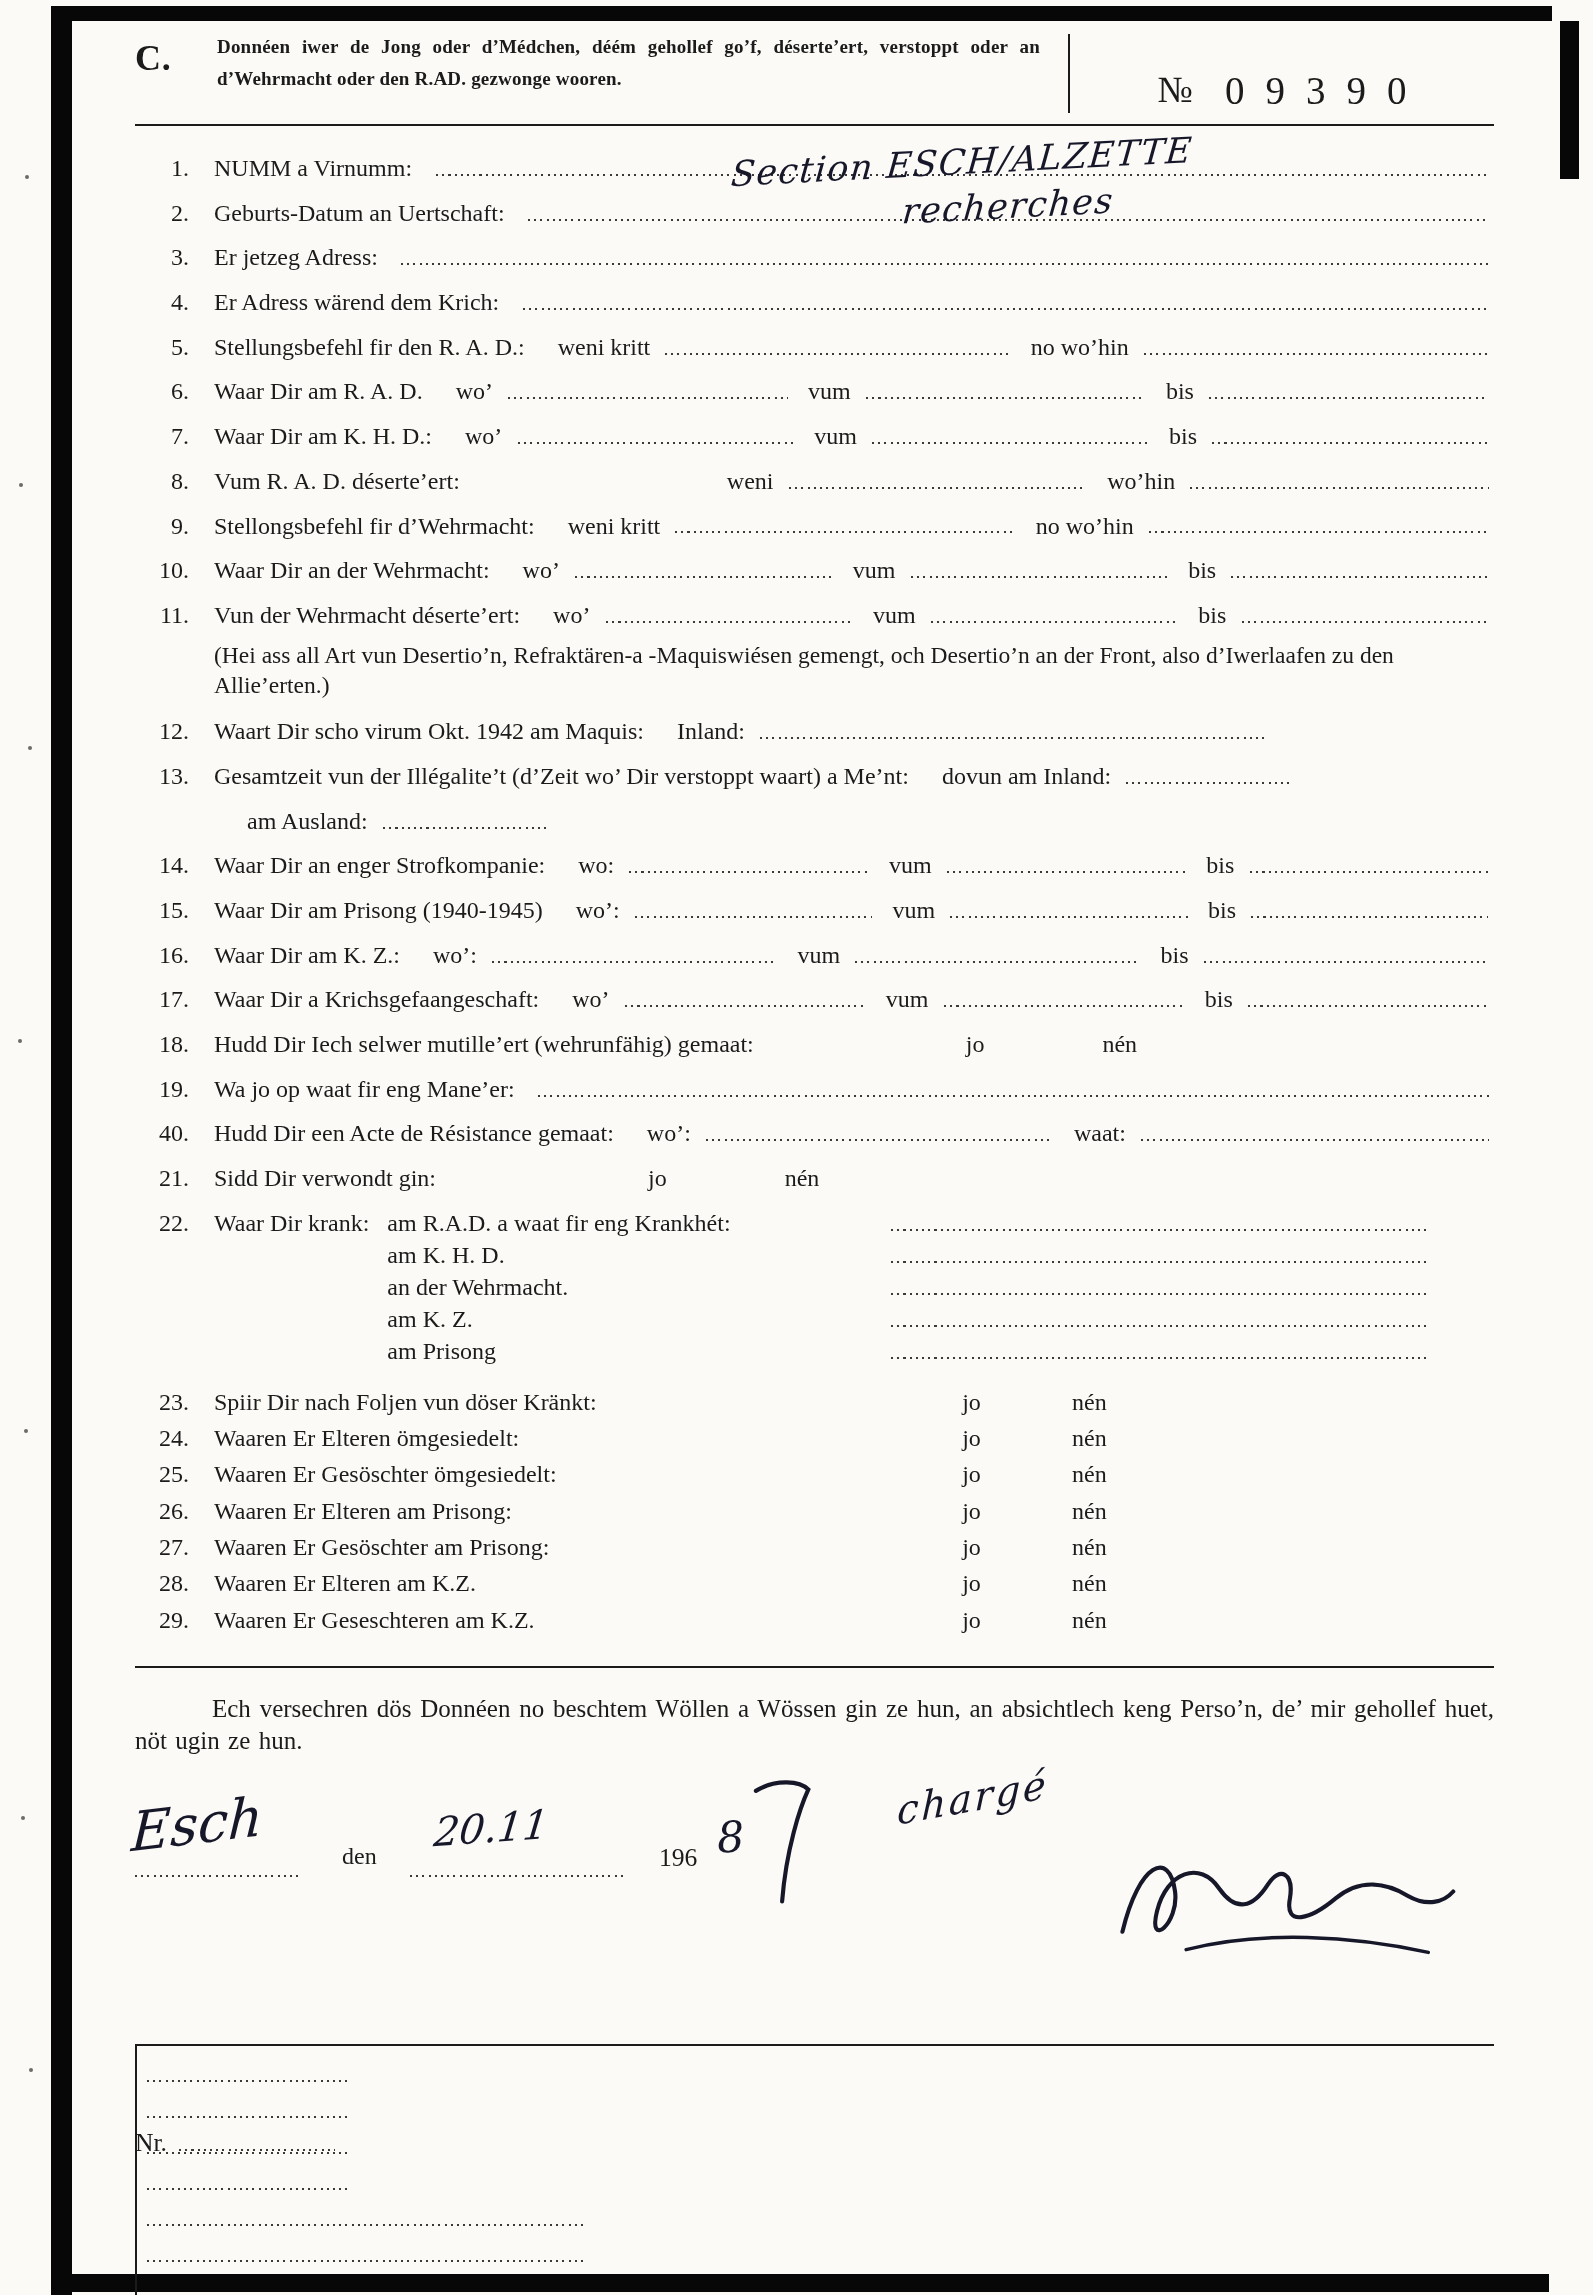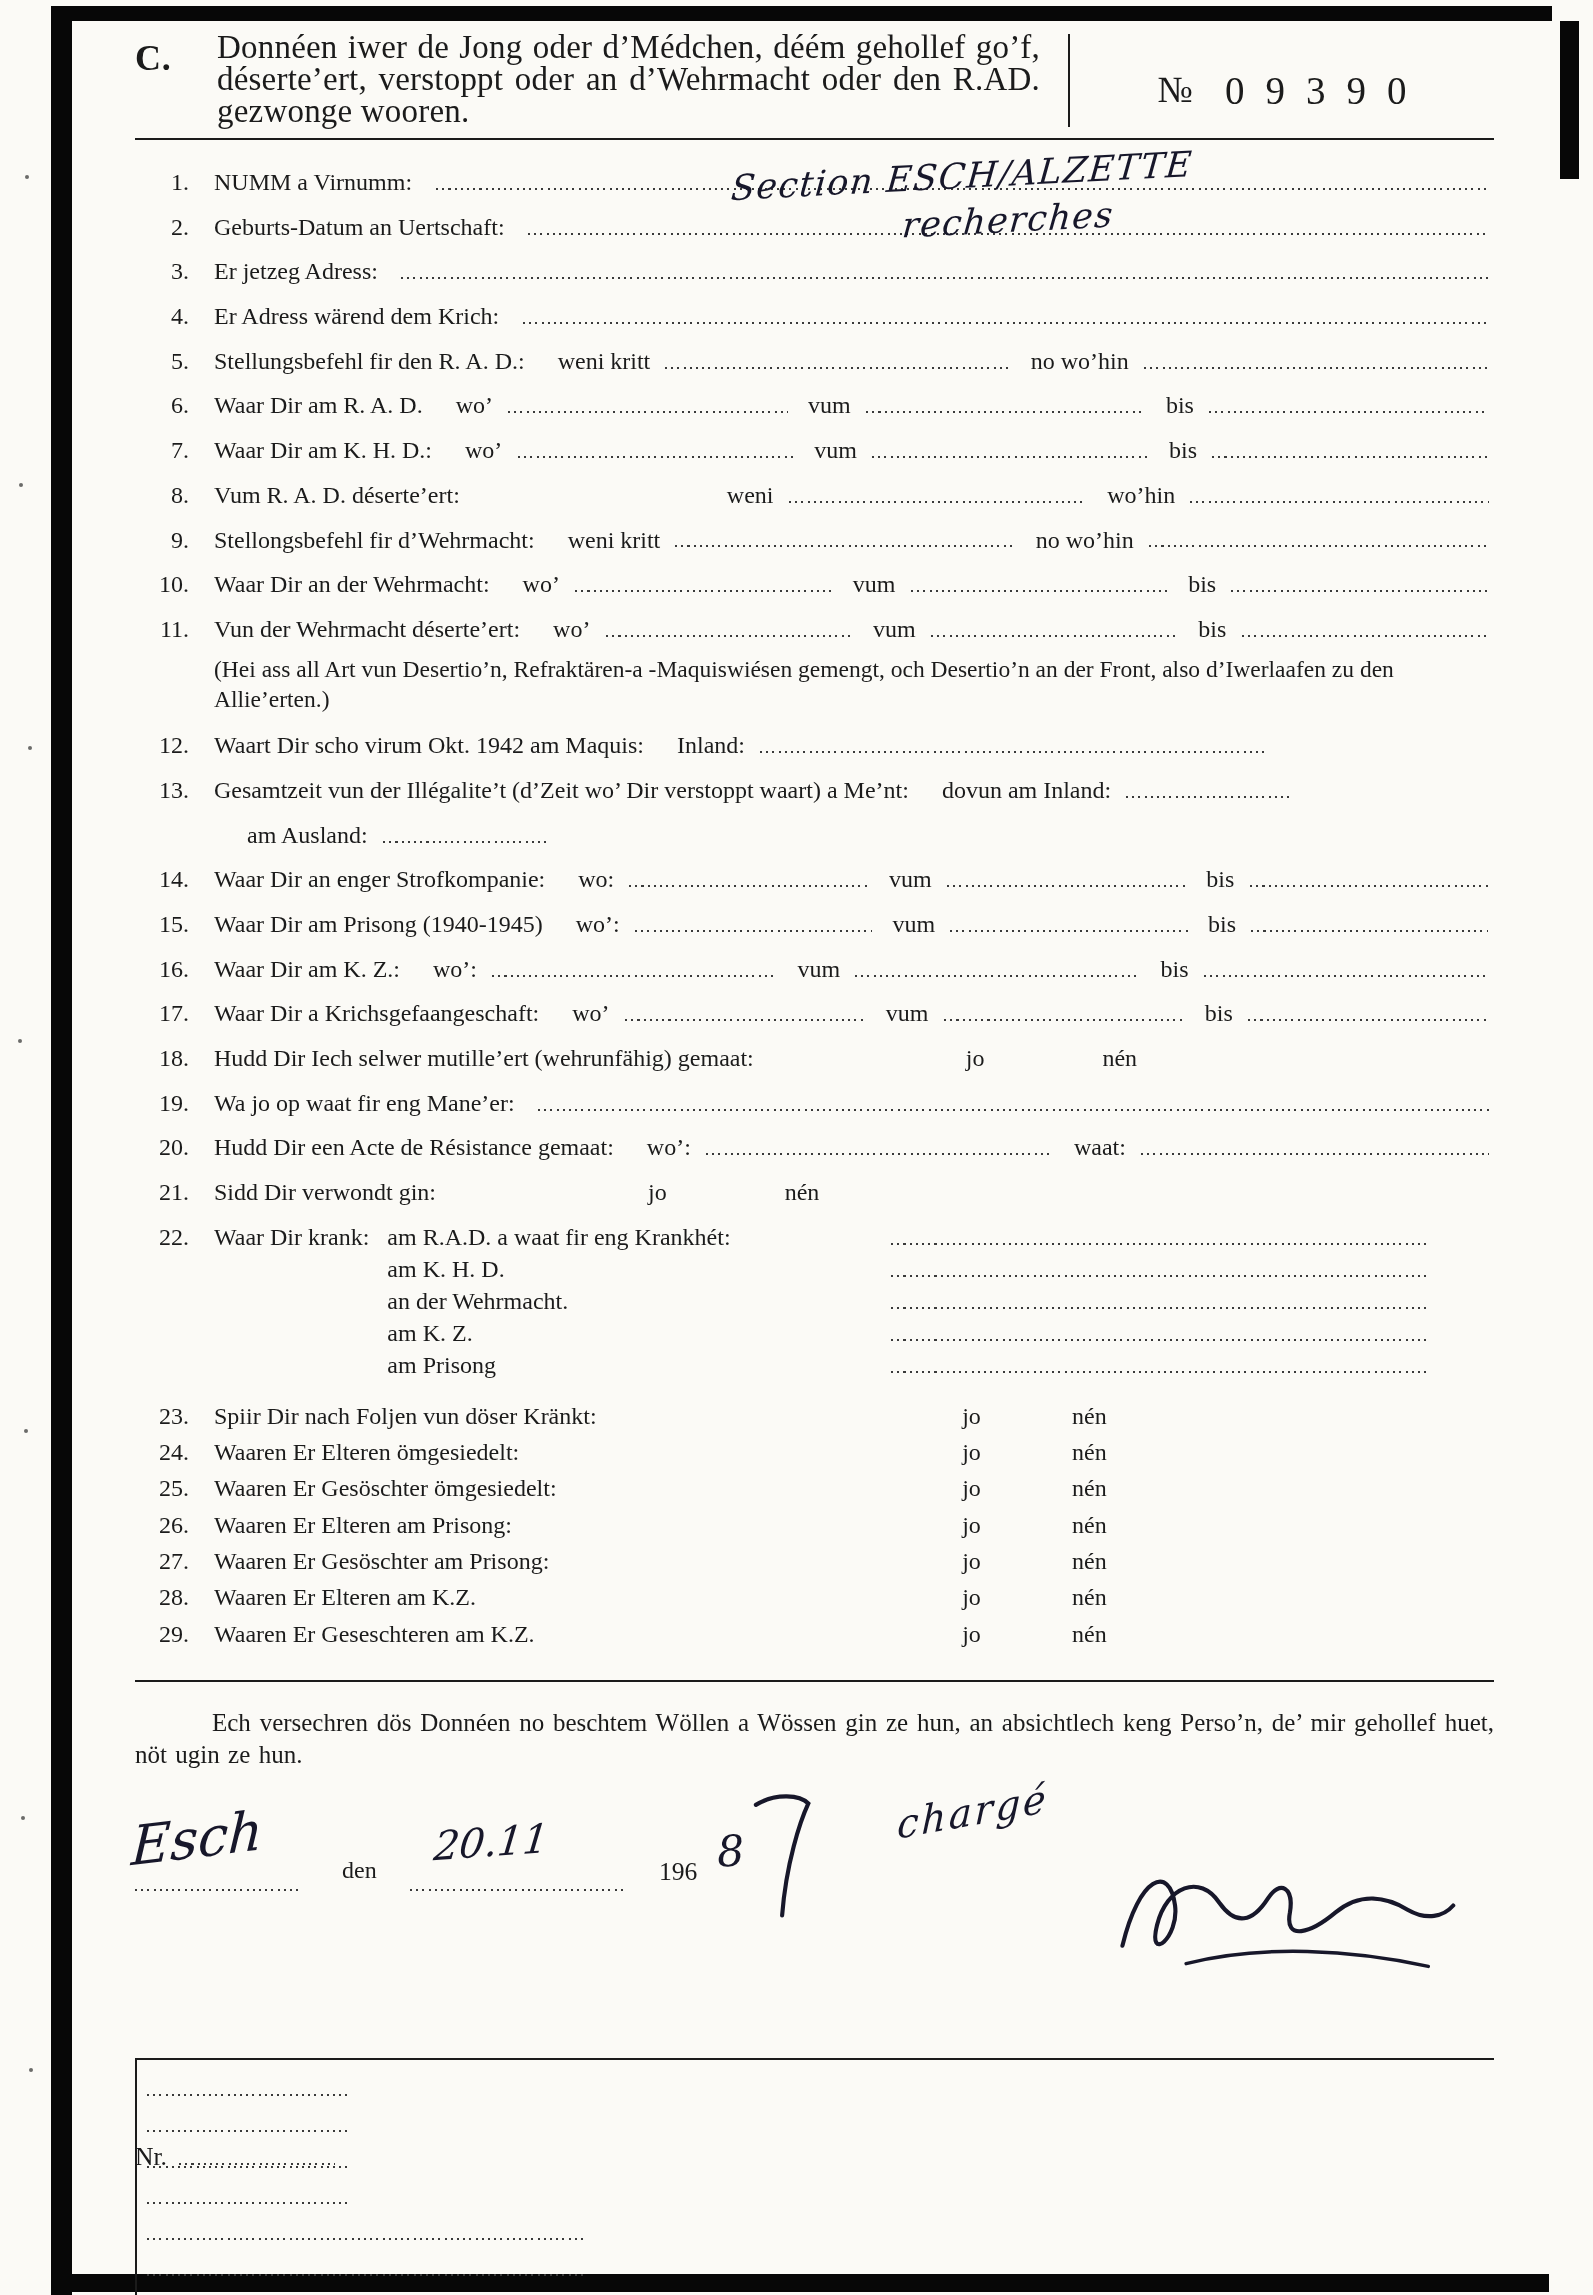--- a/index.html
+++ b/index.html
@@ -14,21 +14,21 @@
   .scan-left{left:51px;top:5.5px;bottom:0;width:21px;}
   .scan-right{right:14px;top:21px;width:18.7px;height:158px;}
   .scan-bottom{left:61px;right:44px;bottom:2.8px;height:18px;}
   .speck{position:absolute;width:4.1px;height:4.1px;border-radius:50%;background:#2d2d2d;opacity:.7;}
 
   .content{position:absolute;left:135px;top:31px;width:1359px;}
 
   
   .hdr{display:flex;align-items:stretch;}
   .hdr-c{flex:0 0 82px;font-size:36px;font-weight:700;padding-top:5.5px;letter-spacing:0.7px;}
-  .hdr-text{flex:0 0 823px;font-size:33px;font-weight:400;line-height:32px;text-align:justify;letter-spacing:0.2px;}
+  .hdr-text{flex:0 0 823px;font-size:19px;font-weight:700;line-height:32px;text-align:justify;letter-spacing:0.2px;}
   .hdr-div{width:0;border-left:2.1px solid var(--ink);margin:2.8px 21px 0 28px;}
   .hdr-no{flex:1;display:flex;align-items:flex-start;justify-content:center;gap:32px;padding-top:37px;font-size:37px;}
   .hdr-no .digits{letter-spacing:21px;font-size:39px;}
   .hdr-rule{border-top:2.1px solid var(--ink);margin-top:11px;}
 
   
   .dotted{background-image:repeating-linear-gradient(90deg,#3a3a3a 0 2.1px,transparent 2.1px 6.2px);
           background-repeat:no-repeat;background-position:0 100%;background-size:100% 2.1px;}
 
   
@@ -270,21 +270,21 @@
           <span class="lbl">Hudd Dir Iech selwer mutille’ert (wehrunfähig) gemaat:</span>
           <span class="opt opt0">jo</span>
           <span class="opt opt1">nén</span>
         </div>
         <div class="frow">
           <span class="num">19.</span>
           <span class="lbl">Wa jo op waat fir eng Mane’er:</span>
           <span class="fill dotted"></span>
         </div>
         <div class="frow">
-          <span class="num">20.</span>
+          <span class="num">40.</span>
           <span class="lbl">Hudd Dir een Acte de Résistance gemaat:</span>
           <span class="flabel">wo’:</span>
           <span class="fill dotted"></span>
           <span class="flabel">waat:</span>
           <span class="fill dotted"></span>
         </div>
         <div class="frow">
           <span class="num">21.</span>
           <span class="lbl">Sidd Dir verwondt gin:</span>
           <span class="opt opt0">jo</span>

